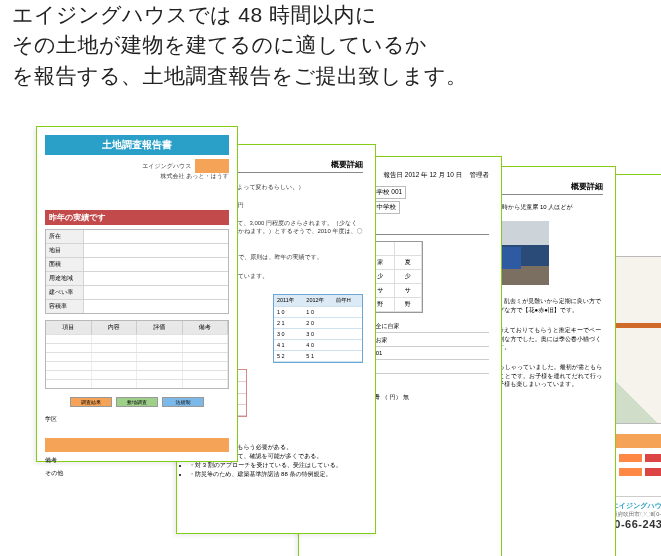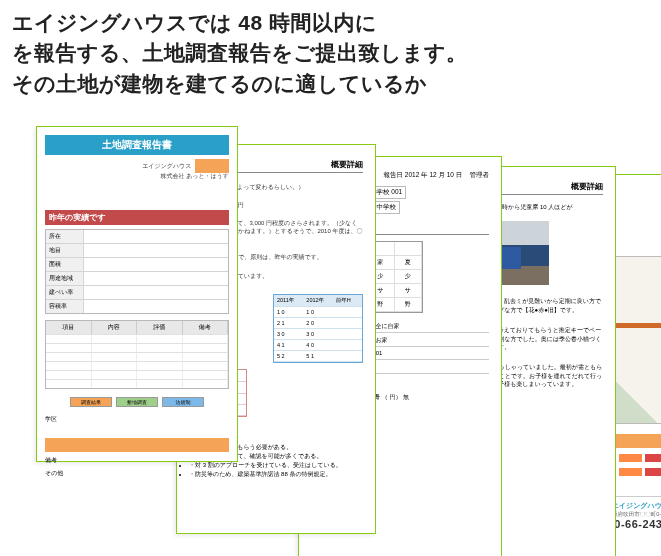--- a/index.html
+++ b/index.html
@@ -5,25 +5,25 @@
 * { margin: 0; padding: 0; box-sizing: border-box; }
 body {
   width: 661px;
   height: 556px;
   font-family: "Hiragino Kaku Gothic Pro", "Meiryo", sans-serif;
   background: #fff;
   position: relative;
   overflow: hidden;
 }
 .headline {
-  padding: 8px 12px 0 12px;
+  padding: 0 12px 0 12px;
   font-size: 21px;
   line-height: 1.45;
   color: #222;
-  font-weight: 700;
+  font-weight: 400;
   letter-spacing: 0.5px;
 }
 .stack {
   position: absolute;
   top: 120px;
   left: 36px;
   right: 20px;
   bottom: 0;
 }
 .sheet {
@@ -159,22 +159,22 @@
 .s5 .footer .telicon {
   display:inline-block; width:10px; height:10px; border-radius:50%;
   background:#2aa0c8; margin-right:2px; vertical-align:middle;
 }
 </style>
 </head>
 <body>
 
 <div class="headline">
   <div>エイジングハウスでは 48 時間以内に</div>
+  <div>その土地が建物を建てるのに適しているか</div>
   <div>を報告する、土地調査報告をご提出致します。</div>
-  <div>その土地が建物を建てるのに適しているか</div>
 </div>
 
 <div class="stack">
 
   <div class="sheet s1">
     <div class="titlebar">土地調査報告書</div>
     <div class="meta">
       <span>エイジングハウス</span>
       <span class="logo"></span><br>
       <span>株式会社 あっと・はうす</span>

